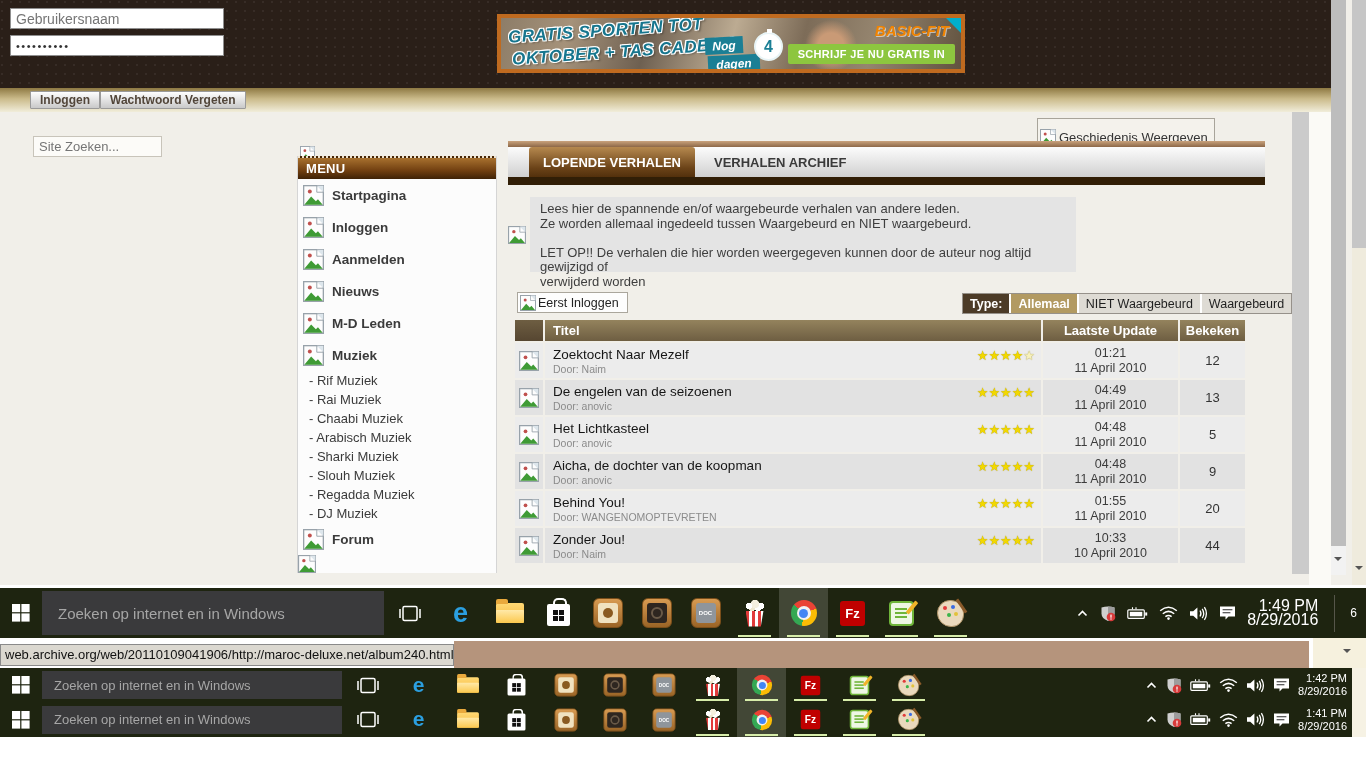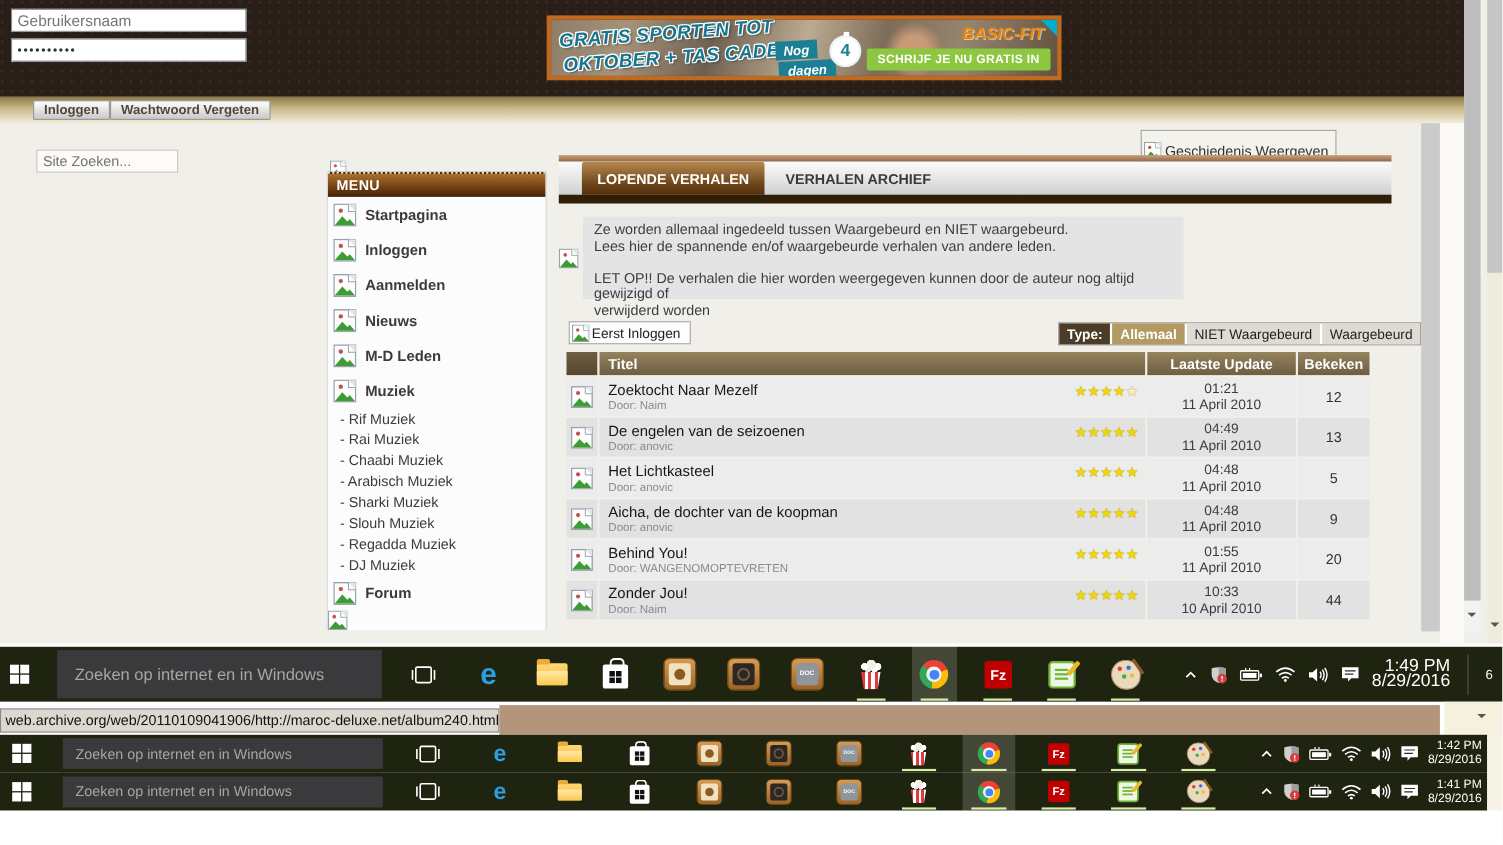--- a/index.html
+++ b/index.html
@@ -120,21 +120,21 @@
   
   .strip { position:absolute; left:0; top:638px; width:1366px; height:30px; background:#fff; }
   .strip-tan { position:absolute; left:454px; top:3px; width:855px; height:27px; background:#b5947c; }
   .strip-url { position:absolute; left:0; top:6px; width:454px; height:22px; background:#dbd8d0; border:1px solid #8a8a8a;
                font-size:13px; color:#111; line-height:20px; padding-left:4px; white-space:nowrap; overflow:hidden; }
   .strip-cream { position:absolute; left:1313px; top:0; width:53px; height:30px; background:#f6f1de; }
   .right-strip { position:absolute; left:1352px; top:668px; width:14px; height:69px; background:#f6f2e4; }
   .bottomwhite { position:absolute; left:0; top:737px; width:1366px; height:31px; background:#fff; }
 
   
-  .tb { position:absolute; display:flex; align-items:center; background:#1e2410;gap:16px; }
+  .tb { position:absolute; display:flex; align-items:center; background:#1e2410; }
   #tb1 { left:0; top:588px; width:1366px; height:50px; }
   #tb2 { left:0; top:668px; width:1352px; height:34px; }
   #tb3 { left:0; top:702px; width:1352px; height:35px; }
   .tb-start { width:42px; height:100%; display:flex; align-items:center; justify-content:center; cursor:pointer; }
   .tb-search { height:44px; width:342px; background:#3a3a3c; display:flex; align-items:center; padding-left:16px;
                font-size:15px; color:#a6a6a6; white-space:nowrap; overflow:hidden; }
   .tb.small .tb-search { height:28px; width:300px; font-size:13px; padding-left:12px; }
   .tb-tv { width:52px; height:100%; display:flex; align-items:center; justify-content:center; cursor:pointer; }
   .tb-cell { width:49px; height:100%; position:relative; display:flex; align-items:center; justify-content:center; cursor:pointer; }
   .tb-cell.hl { background:rgba(255,255,255,0.16); }
@@ -316,22 +316,22 @@
     <div class="tab-under"></div>
 
     <span class="bimg notice-bimg"><svg viewBox="0 0 16 16" width="100%" height="100%" preserveAspectRatio="none">
           <rect x="0.5" y="0.5" width="15" height="15" fill="#fdfdfd" stroke="#98a2aa"></rect>
           <path d="M10.5 0.5 L15.5 5.5 L15.5 0.5 Z" fill="#dde6ec"></path>
           <path d="M10.5 0.5 L10.5 5.5 L15.5 5.5" fill="none" stroke="#98a2aa" stroke-width="0.7"></path>
           <path d="M1 15 L6.2 8.8 L9.8 12.4 L11.4 10.8 L15 15 Z" fill="#3f9b35"></path>
           <circle cx="5.2" cy="5" r="1.5" fill="#c0504d"></circle>
         </svg></span>
     <div class="notice">
+      <div>Lees hier de spannende en/of waargebeurde verhalen van andere leden.</div>
       <div>Ze worden allemaal ingedeeld tussen Waargebeurd en NIET waargebeurd.</div>
-      <div>Lees hier de spannende en/of waargebeurde verhalen van andere leden.</div>
       <div class="sp"></div>
       <div>LET OP!! De verhalen die hier worden weergegeven kunnen door de auteur nog altijd gewijzigd of</div>
       <div>verwijderd worden</div>
     </div>
 
     <div class="first-btn">
       <span class="bimg"><svg viewBox="0 0 16 16" width="100%" height="100%" preserveAspectRatio="none">
             <rect x="0.5" y="0.5" width="15" height="15" fill="#fdfdfd" stroke="#98a2aa"></rect>
             <path d="M10.5 0.5 L15.5 5.5 L15.5 0.5 Z" fill="#dde6ec"></path>
             <path d="M10.5 0.5 L10.5 5.5 L15.5 5.5" fill="none" stroke="#98a2aa" stroke-width="0.7"></path>

